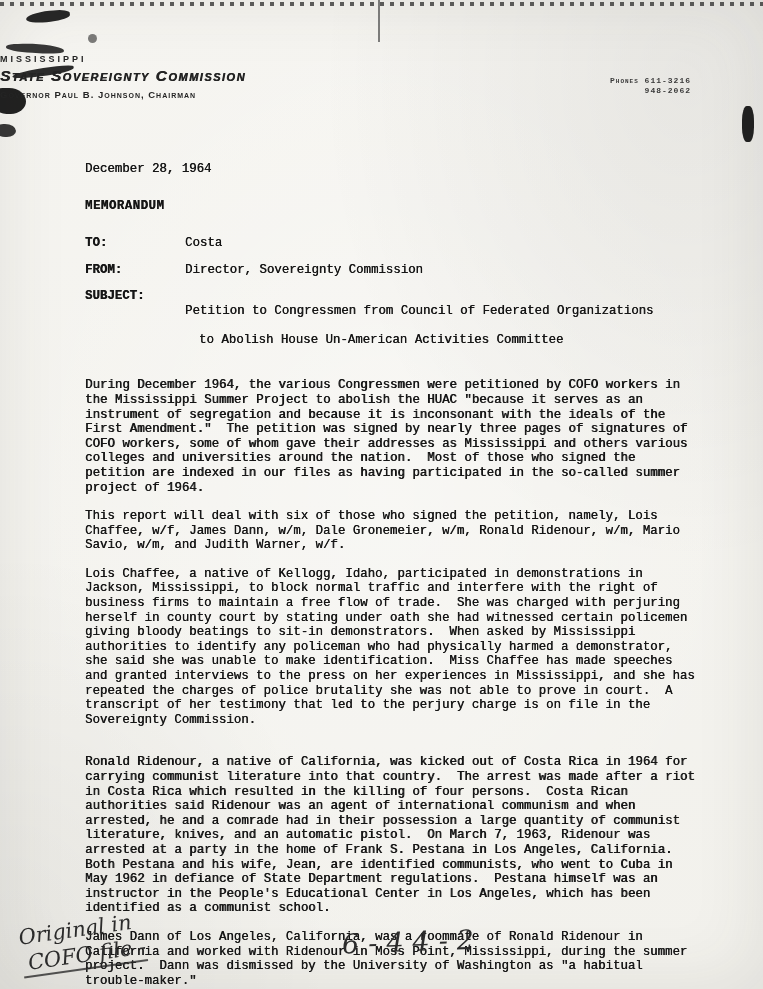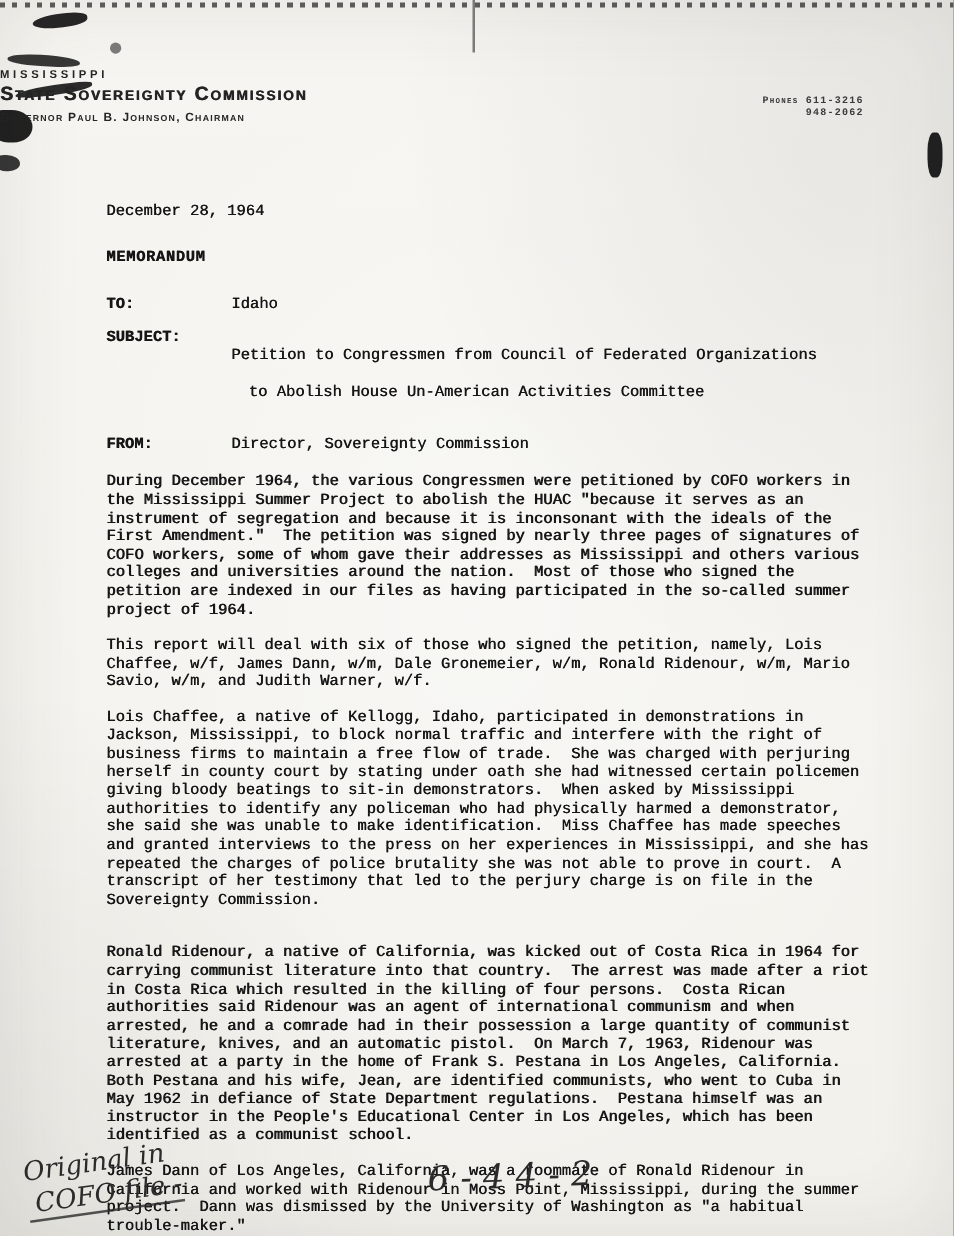--- a/index.html
+++ b/index.html
@@ -43,21 +43,21 @@
   
   .letterhead {
     position: absolute; top: 54px; left: 0; width: 100%;
     text-align: left;
     font-family: "Liberation Sans", sans-serif;
     color: #242424;
   }
   .lh-state { font-size: 9px; font-weight: 700; letter-spacing: 3px; }
   .lh-org   { font-size: 15.5px; font-weight: 700; letter-spacing: 1.5px;
               font-variant: small-caps; margin-top: 3px;
-              text-shadow: 0.5px 0 0 #242424; }
+              text-shadow: 0.5px 0 0 #242424; font-style: italic; }
   .lh-addr  { font-size: 9.5px; font-weight: 700; letter-spacing: 1px;
               font-variant: small-caps; margin-top: 5px; }
   .lh-addr .gap { display: inline-block; width: 28px; }
   .lh-gov   { font-size: 9.5px; font-weight: 700; letter-spacing: 1px;
               font-variant: small-caps; margin-top: 4px; }
   .lh-phones {
     position: absolute; top: 76px; right: 72px;
     text-align: right;
     font-size: 8px; font-weight: 700; letter-spacing: 1px;
     font-variant: small-caps; line-height: 10px;
@@ -128,32 +128,32 @@
     <div>Phones 611-3216</div>
     <div>948-2062</div>
   </div>
 
   <main class="memo">
     <div class="date-line">December 28, 1964</div>
     <div class="memo-heading">MEMORANDUM</div>
 
     <div class="field-row">
       <div class="field-label">TO:</div>
-      <div class="field-value">Idaho</div>
+      <div class="field-value">Costa</div>
+    </div>
+    <div class="field-row">
+      <div class="field-label">FROM:</div>
+      <div class="field-value">Director, Sovereignty Commission</div>
     </div>
     <div class="field-row">
       <div class="field-label">SUBJECT:</div>
       <div class="field-value">
         <div>Petition to Congressmen from Council of Federated Organizations</div>
         <div class="subject-line2">to Abolish House Un-American Activities Committee</div>
       </div>
-    </div>
-    <div class="field-row">
-      <div class="field-label">FROM:</div>
-      <div class="field-value">Director, Sovereignty Commission</div>
     </div>
 
     <div class="body-paragraphs">
       <p class="heavy">During December 1964, the various Congressmen were petitioned by COFO workers in the Mississippi Summer Project to abolish the HUAC "because it serves as an instrument of segregation and because it is inconsonant with the ideals of the First Amendment."  The petition was signed by nearly three pages of signatures of COFO workers, some of whom gave their addresses as Mississippi and others various colleges and universities around the nation.  Most of those who signed the petition are indexed in our files as having participated in the so-called summer project of 1964.</p>
       <p>This report will deal with six of those who signed the petition, namely, Lois Chaffee, w/f, James Dann, w/m, Dale Gronemeier, w/m, Ronald Ridenour, w/m, Mario Savio, w/m, and Judith Warner, w/f.</p>
       <p>Lois Chaffee, a native of Kellogg, Idaho, participated in demonstrations in Jackson, Mississippi, to block normal traffic and interfere with the right of business firms to maintain a free flow of trade.  She was charged with perjuring herself in county court by stating under oath she had witnessed certain policemen giving bloody beatings to sit-in demonstrators.  When asked by Mississippi authorities to identify any policeman who had physically harmed a demonstrator, she said she was unable to make identification.  Miss Chaffee has made speeches and granted interviews to the press on her experiences in Mississippi, and she has repeated the charges of police brutality she was not able to prove in court.  A transcript of her testimony that led to the perjury charge is on file in the Sovereignty Commission.</p>
       <p class="heavy gap-before">Ronald Ridenour, a native of California, was kicked out of Costa Rica in 1964 for carrying communist literature into that country.  The arrest was made after a riot in Costa Rica which resulted in the killing of four persons.  Costa Rican authorities said Ridenour was an agent of international communism and when arrested, he and a comrade had in their possession a large quantity of communist literature, knives, and an automatic pistol.  On March 7, 1963, Ridenour was arrested at a party in the home of Frank S. Pestana in Los Angeles, California.  Both Pestana and his wife, Jean, are identified communists, who went to Cuba in May 1962 in defiance of State Department regulations.  Pestana himself was an instructor in the People's Educational Center in Los Angeles, which has been identified as a communist school.</p>
       <p>James Dann of Los Angeles, California, was a roommate of Ronald Ridenour in California and worked with Ridenour in Moss Point, Mississippi, during the summer project.  Dann was dismissed by the University of Washington as "a habitual trouble-maker."</p>
     </div>
   </main>

